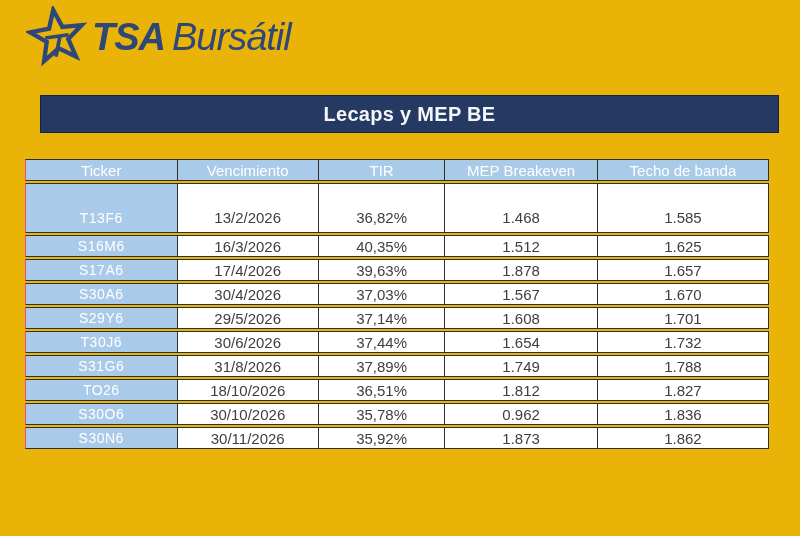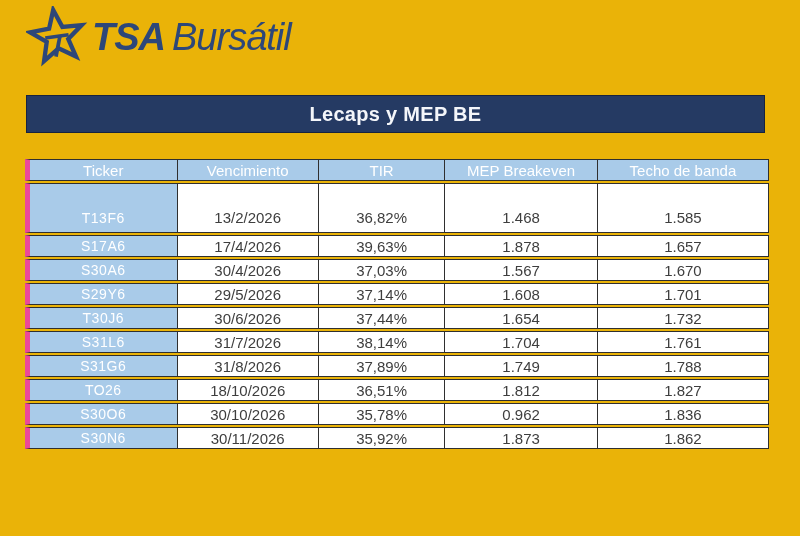--- a/index.html
+++ b/index.html
@@ -39,21 +39,21 @@
     letter-spacing: -1px;
     margin-left: 4px;
     white-space: nowrap;
   }
   .logo-text .tsa { font-weight: bold; }
   .logo-text .bursatil { font-weight: normal; margin-left: 7px; }
 
   
   .title-bar {
     position: absolute;
-    left: 26px;
+    left: 40px;
     top: 95px;
     width: 737px;
     height: 36px;
     background: #253a63;
     border: 1px solid #17233f;
     display: flex;
     align-items: center;
     justify-content: center;
   }
   .title-bar .title-text {
@@ -81,21 +81,21 @@
 
   th, td {
     border-top: 1px solid #2f2f2f;
     border-bottom: 1px solid #2f2f2f;
     border-right: 1px solid #2f2f2f;
     text-align: center;
     vertical-align: middle;
     padding: 0;
     overflow: hidden;
   }
-  th:first-child, td:first-child { border-left: 5px solid #ec4899; }
+  th:first-child, td:first-child { border-left: 1px solid #ec4899; }
 
   th {
     background: #a9cbe9;
     color: #ffffff;
     font-weight: normal;
     font-size: 15px;
     height: 20px;
   }
   td {
     background: #ffffff;
@@ -157,20 +157,27 @@
     </thead>
     <tbody>
         <tr class="first-row">
           <td class="ticker-cell">T13F6</td>
           <td>13/2/2026</td>
           <td>36,82%</td>
           <td>1.468</td>
           <td>1.585</td>
         </tr>
         <tr>
+          <td class="ticker-cell">S16M6</td>
+          <td>16/3/2026</td>
+          <td>40,35%</td>
+          <td>1.512</td>
+          <td>1.625</td>
+        </tr>
+        <tr>
           <td class="ticker-cell">S17A6</td>
           <td>17/4/2026</td>
           <td>39,63%</td>
           <td>1.878</td>
           <td>1.657</td>
         </tr>
         <tr>
           <td class="ticker-cell">S30A6</td>
           <td>30/4/2026</td>
           <td>37,03%</td>
@@ -185,27 +192,20 @@
           <td>1.701</td>
         </tr>
         <tr>
           <td class="ticker-cell">T30J6</td>
           <td>30/6/2026</td>
           <td>37,44%</td>
           <td>1.654</td>
           <td>1.732</td>
         </tr>
         <tr>
-          <td class="ticker-cell">S31L6</td>
-          <td>31/7/2026</td>
-          <td>38,14%</td>
-          <td>1.704</td>
-          <td>1.761</td>
-        </tr>
-        <tr>
           <td class="ticker-cell">S31G6</td>
           <td>31/8/2026</td>
           <td>37,89%</td>
           <td>1.749</td>
           <td>1.788</td>
         </tr>
         <tr>
           <td class="ticker-cell">TO26</td>
           <td>18/10/2026</td>
           <td>36,51%</td>

